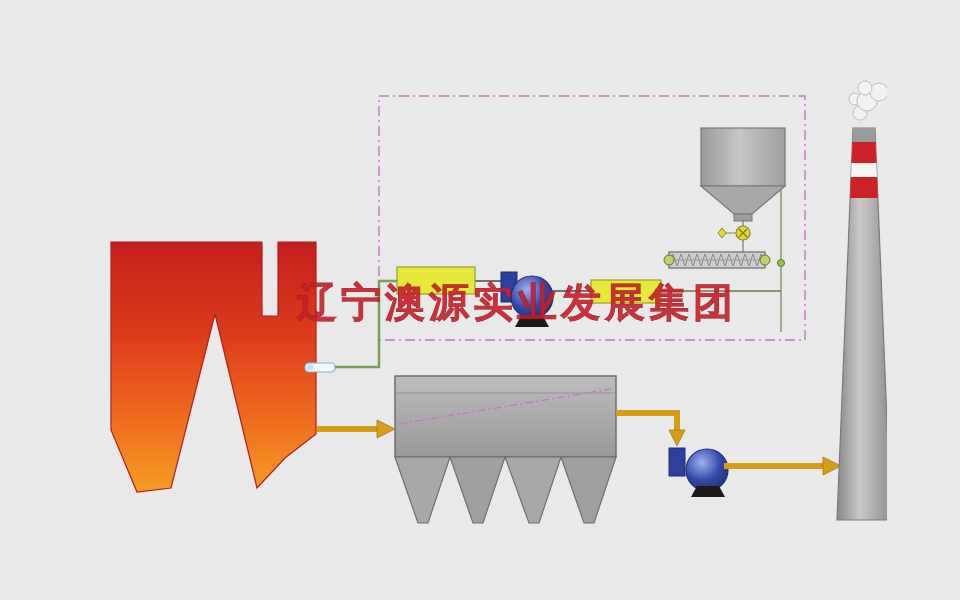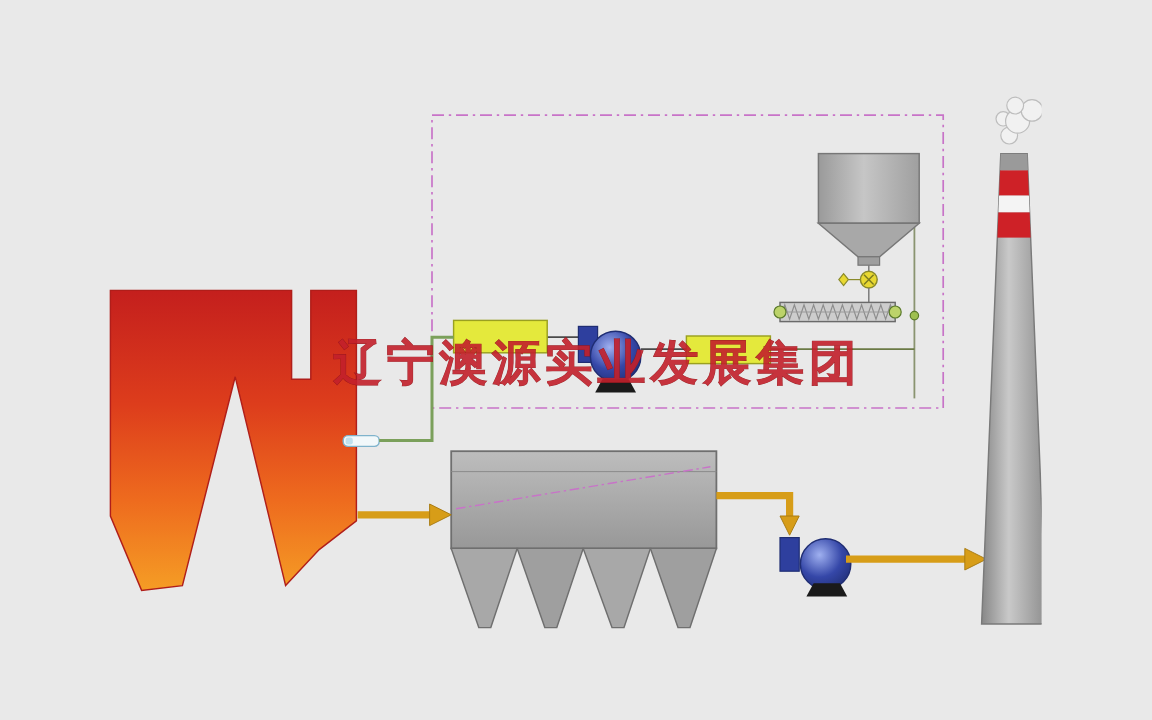--- a/index.html
+++ b/index.html
@@ -1,16 +1,16 @@
 <!DOCTYPE html>
 <html><head>
 <meta charset="utf-8">
 <style>
   html,body{margin:0;padding:0;background:#e9e9e9;font-family:"Liberation Sans",sans-serif;}
-  .stage{position:relative;width:868px;height:600px;overflow:hidden;background:#e9e9e9;}
+  .stage{position:relative;width:868px;height:600px;overflow:hidden;background:#e9e9e9;padding-left:19px;}
   svg{display:block;}
   text.watermark{font-family:"DejaVu Sans","Liberation Sans",sans-serif;font-weight:bold;}
 </style>
 </head>
 <body>
 
 <div class="stage">
 <svg width="960" height="600" viewBox="0 0 960 600">
   <defs>
     <linearGradient id="gradBoiler" x1="0" y1="0" x2="0" y2="1">

